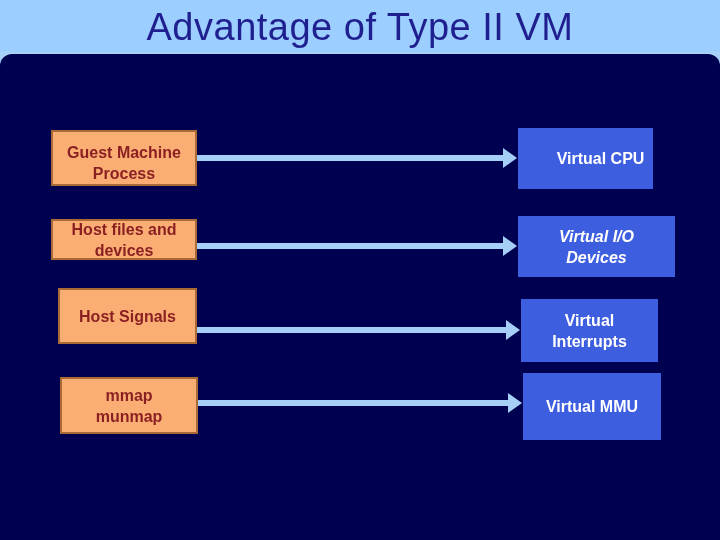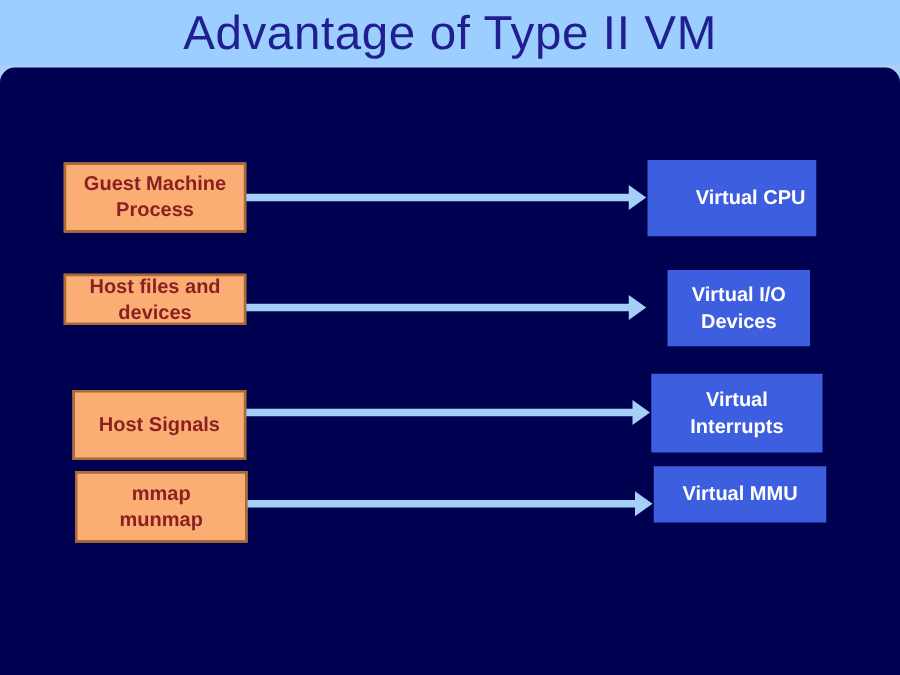--- a/index.html
+++ b/index.html
@@ -74,62 +74,62 @@
 <div class="slide">
 
   <div class="title-band">
     <h1>Advantage of Type II VM</h1>
   </div>
 
   <div class="stripe"></div>
 
   <div class="body-area"></div>
 
-  <div class="box src" style="left:51px;top:130px;width:146px;height:56px;">
+  <div class="box src" style="left:51px;top:130px;width:146px;height:56px;align-items:flex-end;">
     <span>Guest Machine
 Process</span>
   </div>
   <div class="arrow" style="left:197px;top:158px;width:320px;">
     <div class="shaft"></div>
     <div class="head"></div>
   </div>
   <div class="box tgt" style="left:518px;top:128px;width:135px;height:61px;padding-left:30px;">
     <span>Virtual CPU</span>
   </div>
 
   <div class="box src" style="left:51px;top:219px;width:146px;height:41px;">
     <span>Host files and
 devices</span>
   </div>
   <div class="arrow" style="left:197px;top:246px;width:320px;">
     <div class="shaft"></div>
     <div class="head"></div>
   </div>
-  <div class="box tgt" style="left:534px;top:216px;width:114px;height:61px;">
+  <div class="box tgt" style="left:518px;top:216px;width:157px;height:61px;font-style:italic;">
     <span>Virtual I/O
 Devices</span>
   </div>
 
-  <div class="box src" style="left:58px;top:312px;width:139px;height:56px;">
+  <div class="box src" style="left:58px;top:288px;width:139px;height:56px;">
     <span>Host Signals</span>
   </div>
   <div class="arrow" style="left:197px;top:330px;width:323px;">
     <div class="shaft"></div>
     <div class="head"></div>
   </div>
   <div class="box src" style="left:60px;top:377px;width:138px;height:57px;">
     <span>mmap
 munmap</span>
   </div>
 
   <div class="box tgt" style="left:521px;top:299px;width:137px;height:63px;">
     <span>Virtual
 Interrupts</span>
   </div>
   <div class="arrow" style="left:198px;top:403px;width:324px;">
     <div class="shaft"></div>
     <div class="head"></div>
   </div>
-  <div class="box tgt" style="left:523px;top:373px;width:138px;height:45px;">
+  <div class="box tgt" style="left:523px;top:373px;width:138px;height:67px;">
     <span>Virtual MMU</span>
   </div>
 
 </div>
 
 </body></html>

